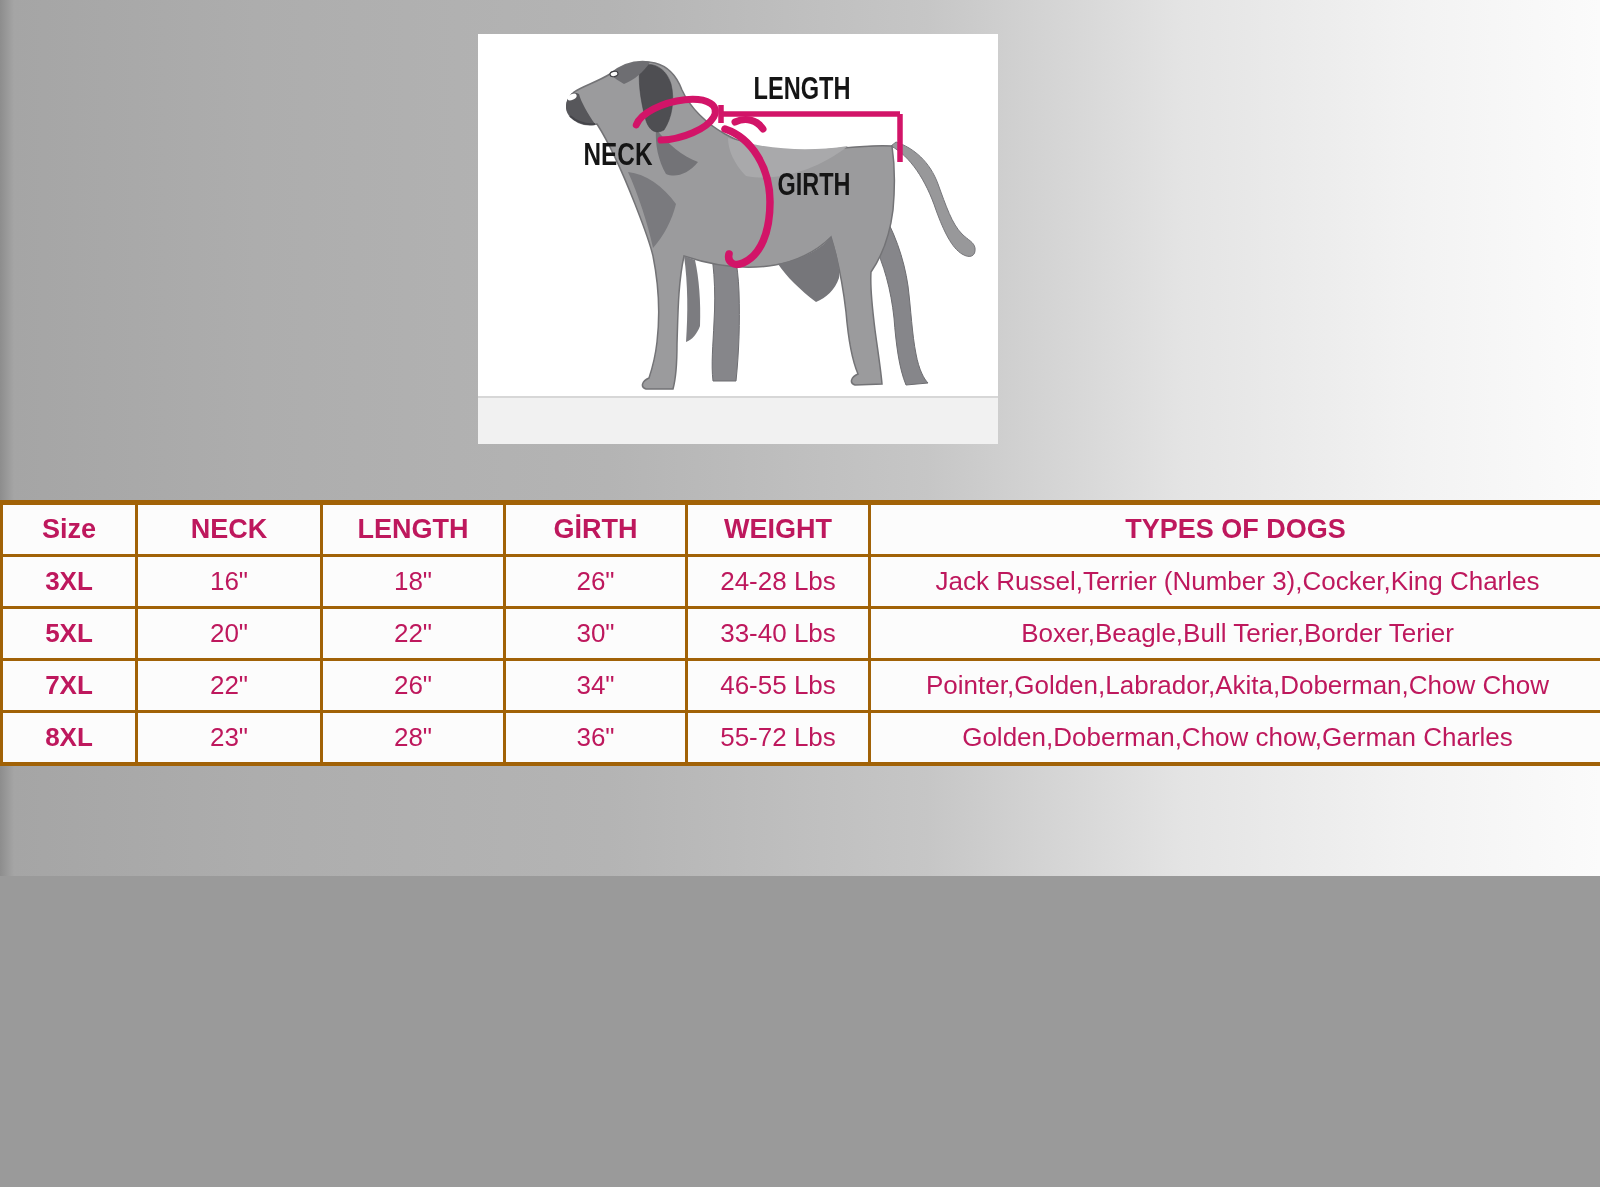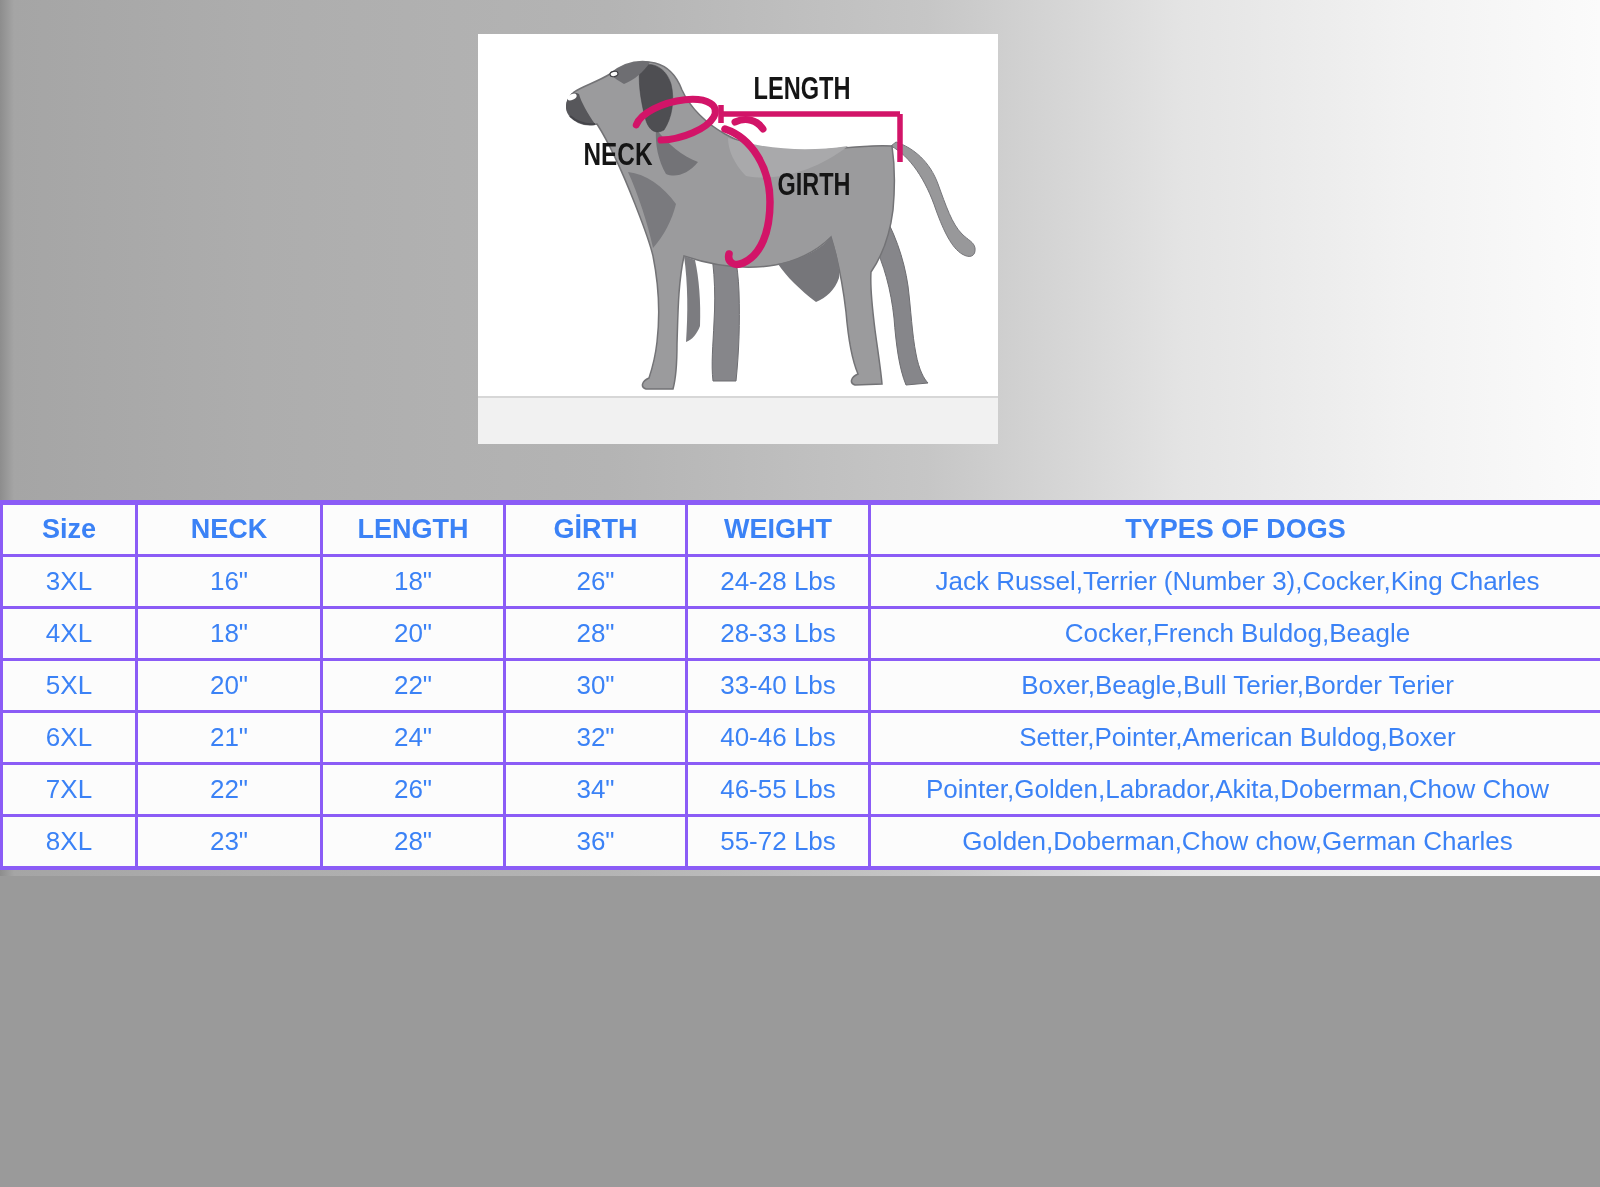--- a/index.html
+++ b/index.html
@@ -10,26 +10,26 @@
   }
   .photo{
     position:absolute;left:478px;top:34px;width:520px;height:410px;background:#ffffff;
   }
   .photo svg{display:block;width:100%;height:100%;}
   table.size-table{
     position:absolute;left:0;top:500px;width:1600px;
     border-collapse:collapse;table-layout:fixed;background:#fcfcfc;
   }
   table.size-table th,table.size-table td{
-    border:3px solid #8b5cf6;color:#3b82f6;overflow:hidden;white-space:nowrap;
+    border:3px solid #a16207;color:#be185d;overflow:hidden;white-space:nowrap;
     background:#fcfcfc;
   }
   table.size-table th{height:47px;font-size:27px;font-weight:bold;text-align:center;border-top-width:5px;}
   table.size-table td{height:47px;font-size:26px;text-align:center;font-weight:normal;}
-  table.size-table td.c-size{font-weight:normal;}
+  table.size-table td.c-size{font-weight:bold;}
   table.size-table td.c-types{text-align:center;padding-left:5px;}
   table.size-table tr:last-child td{border-bottom-width:4px;}
   .diagram-label{font-family:"Liberation Sans",sans-serif;font-weight:bold;fill:#151515;}
 </style>
 </head>
 <body>
 
 <div class="canvas">
 
   <div class="photo">
@@ -106,42 +106,26 @@
     <tbody>
       <tr>
         <td class="c-size">3XL</td>
         <td>16"</td>
         <td>18"</td>
         <td>26"</td>
         <td>24-28 Lbs</td>
         <td class="c-types">Jack Russel,Terrier (Number 3),Cocker,King Charles</td>
       </tr>
       <tr>
-        <td class="c-size">4XL</td>
-        <td>18"</td>
-        <td>20"</td>
-        <td>28"</td>
-        <td>28-33 Lbs</td>
-        <td class="c-types">Cocker,French Buldog,Beagle</td>
-      </tr>
-      <tr>
         <td class="c-size">5XL</td>
         <td>20"</td>
         <td>22"</td>
         <td>30"</td>
         <td>33-40 Lbs</td>
         <td class="c-types">Boxer,Beagle,Bull Terier,Border Terier</td>
-      </tr>
-      <tr>
-        <td class="c-size">6XL</td>
-        <td>21"</td>
-        <td>24"</td>
-        <td>32"</td>
-        <td>40-46 Lbs</td>
-        <td class="c-types">Setter,Pointer,American Buldog,Boxer</td>
       </tr>
       <tr>
         <td class="c-size">7XL</td>
         <td>22"</td>
         <td>26"</td>
         <td>34"</td>
         <td>46-55 Lbs</td>
         <td class="c-types">Pointer,Golden,Labrador,Akita,Doberman,Chow Chow</td>
       </tr>
       <tr>

